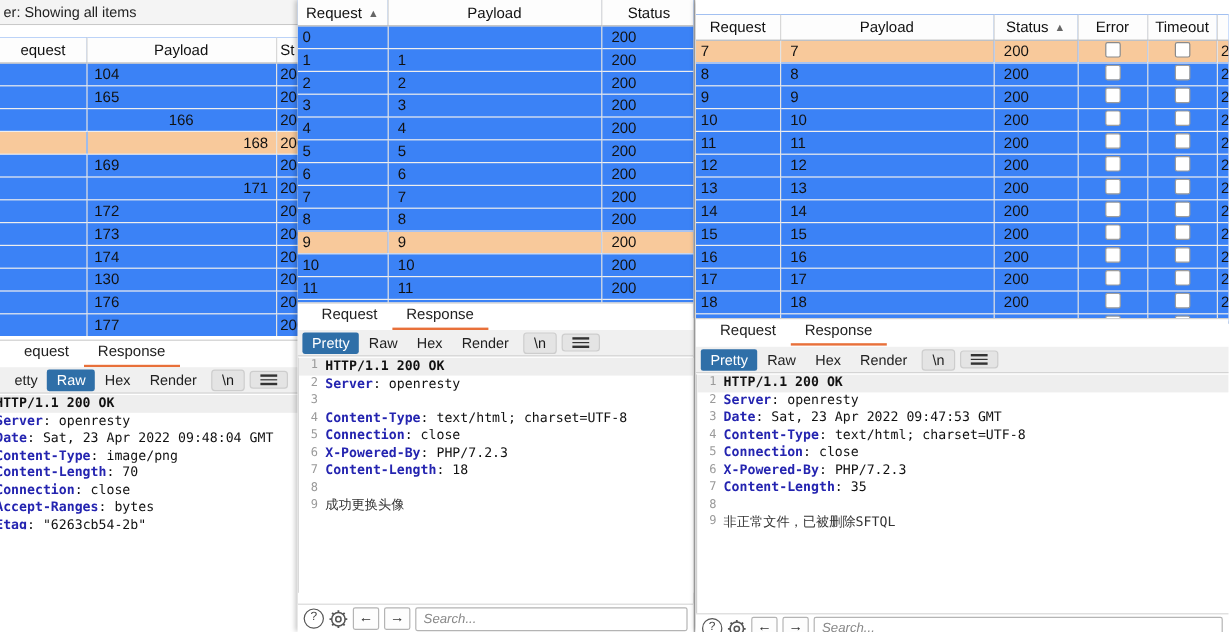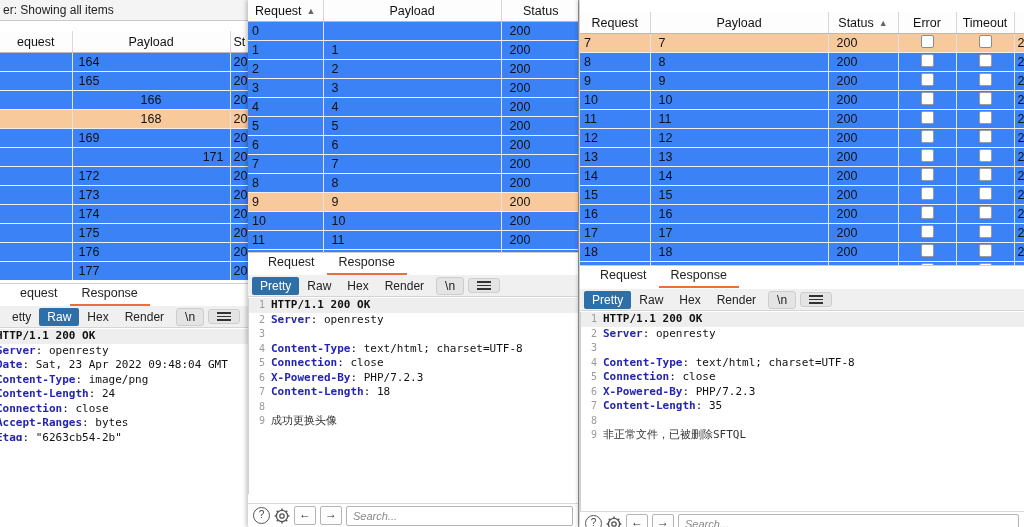--- a/index.html
+++ b/index.html
@@ -103,36 +103,36 @@
       <thead>
         <tr>
           <th class="lead">equest</th>
           <th>Payload</th>
           <th style="border-right:none;text-align:left;padding-left:3px">St</th>
         </tr>
       </thead>
       <tbody>
           <tr>
             <td></td>
-            <td style="text-align: left;">164</td>
+            <td style="text-align: left;">104</td>
             <td style="text-align: left; border-right: none; padding-left: 3px;">200</td>
           </tr>
           <tr>
             <td></td>
             <td style="text-align: left;">165</td>
             <td style="text-align: left; border-right: none; padding-left: 3px;">200</td>
           </tr>
           <tr>
             <td></td>
             <td style="text-align: center;">166</td>
             <td style="text-align: left; border-right: none; padding-left: 3px;">200</td>
           </tr>
           <tr class="sel">
             <td></td>
-            <td style="text-align: center;">168</td>
+            <td style="text-align: right;">168</td>
             <td style="text-align: left; border-right: none; padding-left: 3px;">200</td>
           </tr>
           <tr>
             <td></td>
             <td style="text-align: left;">169</td>
             <td style="text-align: left; border-right: none; padding-left: 3px;">200</td>
           </tr>
           <tr>
             <td></td>
             <td style="text-align: right;">171</td>
@@ -148,21 +148,21 @@
             <td style="text-align: left;">173</td>
             <td style="text-align: left; border-right: none; padding-left: 3px;">200</td>
           </tr>
           <tr>
             <td></td>
             <td style="text-align: left;">174</td>
             <td style="text-align: left; border-right: none; padding-left: 3px;">200</td>
           </tr>
           <tr>
             <td></td>
-            <td style="text-align: left;">175</td>
+            <td style="text-align: left;">130</td>
             <td style="text-align: left; border-right: none; padding-left: 3px;">200</td>
           </tr>
           <tr>
             <td></td>
             <td style="text-align: left;">176</td>
             <td style="text-align: left; border-right: none; padding-left: 3px;">200</td>
           </tr>
           <tr>
             <td></td>
             <td style="text-align: left;">177</td>
@@ -191,21 +191,21 @@
         </span>
     </span>
   </div>
 
   <div class="body" style="position:absolute;top:329px;left:0;width:250px;height:198px;">
     <div id="w1lines" style="margin-left: -4px; line-height: 14.6px;">
         <div class="mline l1"><span style="display: inline-block; width: 0px;"></span><span class="hv" style="font-weight: bold;">HTTP/1.1 200 OK</span></div>
         <div class="mline"><span style="display: inline-block; width: 0px;"></span><span><span class="hk">Server</span><span class="hv">: openresty</span></span></div>
         <div class="mline"><span style="display: inline-block; width: 0px;"></span><span><span class="hk">Date</span><span class="hv">: Sat, 23 Apr 2022 09:48:04 GMT</span></span></div>
         <div class="mline"><span style="display: inline-block; width: 0px;"></span><span><span class="hk">Content-Type</span><span class="hv">: image/png</span></span></div>
-        <div class="mline"><span style="display: inline-block; width: 0px;"></span><span><span class="hk">Content-Length</span><span class="hv">: 24</span></span></div>
+        <div class="mline"><span style="display: inline-block; width: 0px;"></span><span><span class="hk">Content-Length</span><span class="hv">: 70</span></span></div>
         <div class="mline"><span style="display: inline-block; width: 0px;"></span><span><span class="hk">Connection</span><span class="hv">: close</span></span></div>
         <div class="mline"><span style="display: inline-block; width: 0px;"></span><span><span class="hk">Accept-Ranges</span><span class="hv">: bytes</span></span></div>
         <div class="mline"><span style="display: inline-block; width: 0px;"></span><span><span class="hk">Etag</span><span class="hv">: "6263cb54-2b"</span></span></div>
         <div class="mline"><span style="display: inline-block; width: 0px;"></span><span><span class="hk">Last-Modified</span><span class="hv">: Sat, 23 Apr 2022 09:48:04 </span></span></div>
         <div class="mline"><span style="display: inline-block; width: 0px;"></span><span>&nbsp;</span></div>
         <div class="mline"><span style="display: inline-block; width: 0px;"></span><span class="plain">flag{39f692ee-dddb-418c-bbf5-ea722acc2121}</span></div>
       </div>
   </div>
 </div>
 
@@ -507,21 +507,21 @@
           <i></i>
           <i></i>
         </span>
     </span>
   </div>
 
   <div class="body" style="position:absolute;top:312px;left:0;width:444px;height:200px;border-left:1px solid #d0d0d0;box-sizing:border-box;">
     <div id="w3lines">
         <div class="mline l1"><span class="gut">1</span><span class="hv" style="font-weight: bold;">HTTP/1.1 200 OK</span></div>
         <div class="mline"><span class="gut">2</span><span><span class="hk">Server</span><span class="hv">: openresty</span></span></div>
-        <div class="mline"><span class="gut">3</span></div>
+        <div class="mline"><span class="gut">3</span><span><span class="hk">Date</span><span class="hv">: Sat, 23 Apr 2022 09:47:53 GMT</span></span></div>
         <div class="mline"><span class="gut">4</span><span><span class="hk">Content-Type</span><span class="hv">: text/html; charset=UTF-8</span></span></div>
         <div class="mline"><span class="gut">5</span><span><span class="hk">Connection</span><span class="hv">: close</span></span></div>
         <div class="mline"><span class="gut">6</span><span><span class="hk">X-Powered-By</span><span class="hv">: PHP/7.2.3</span></span></div>
         <div class="mline"><span class="gut">7</span><span><span class="hk">Content-Length</span><span class="hv">: 35</span></span></div>
         <div class="mline"><span class="gut">8</span><span>&nbsp;</span></div>
         <div class="mline"><span class="gut">9</span><span class="plain">非正常文件，已被删除SFTQL</span></div>
       </div>
   </div>
 
   <div class="botbar" style="position:absolute;bottom:-8px;left:0;width:444px;box-sizing:border-box;">

